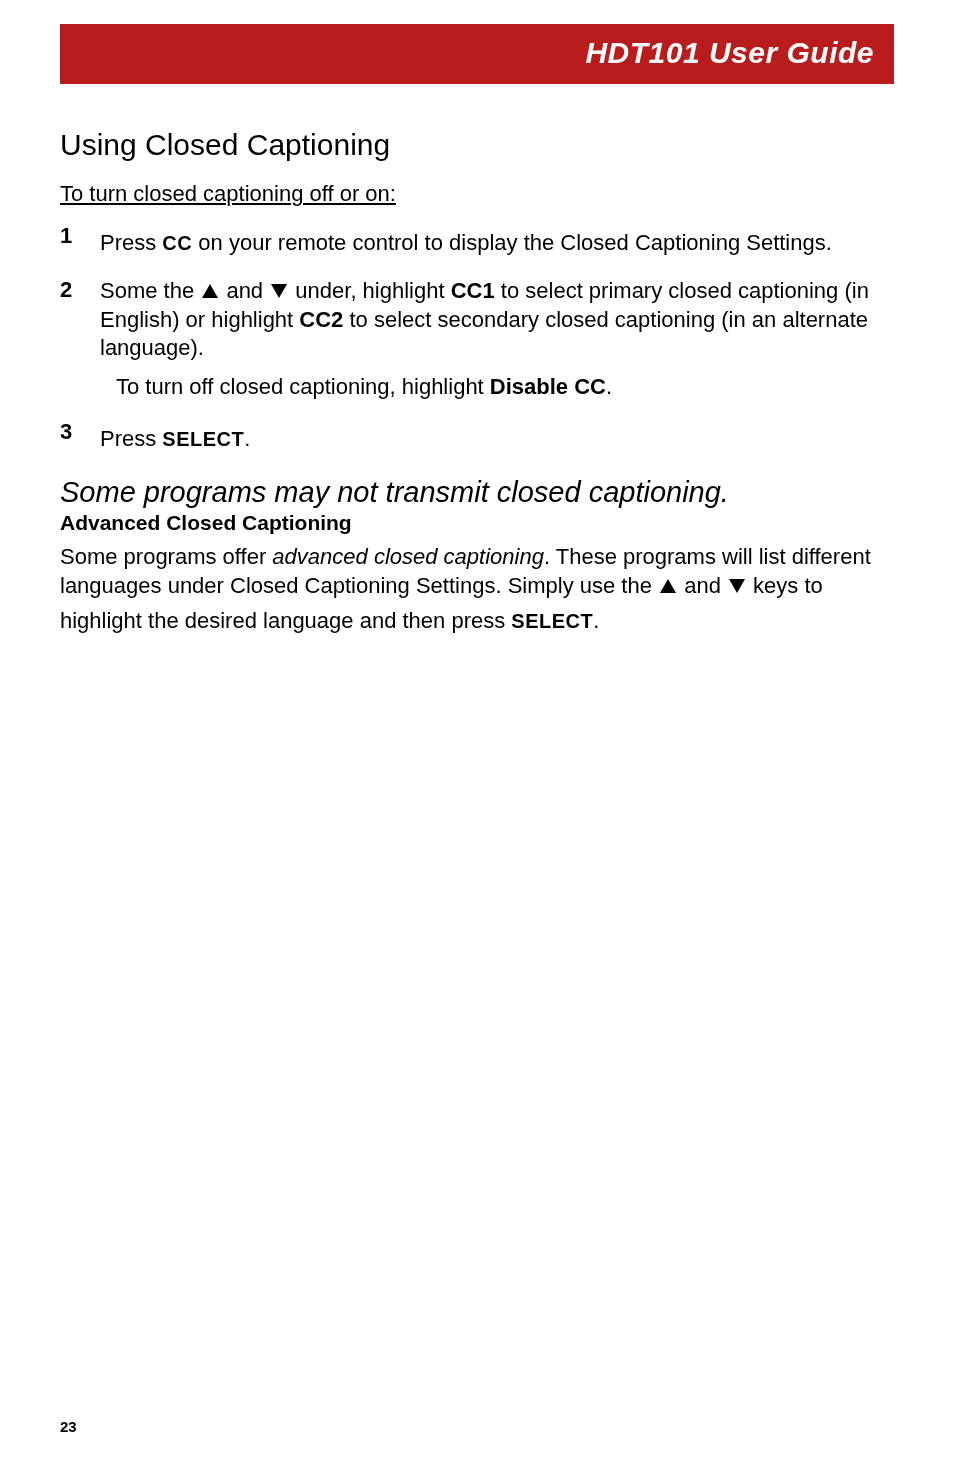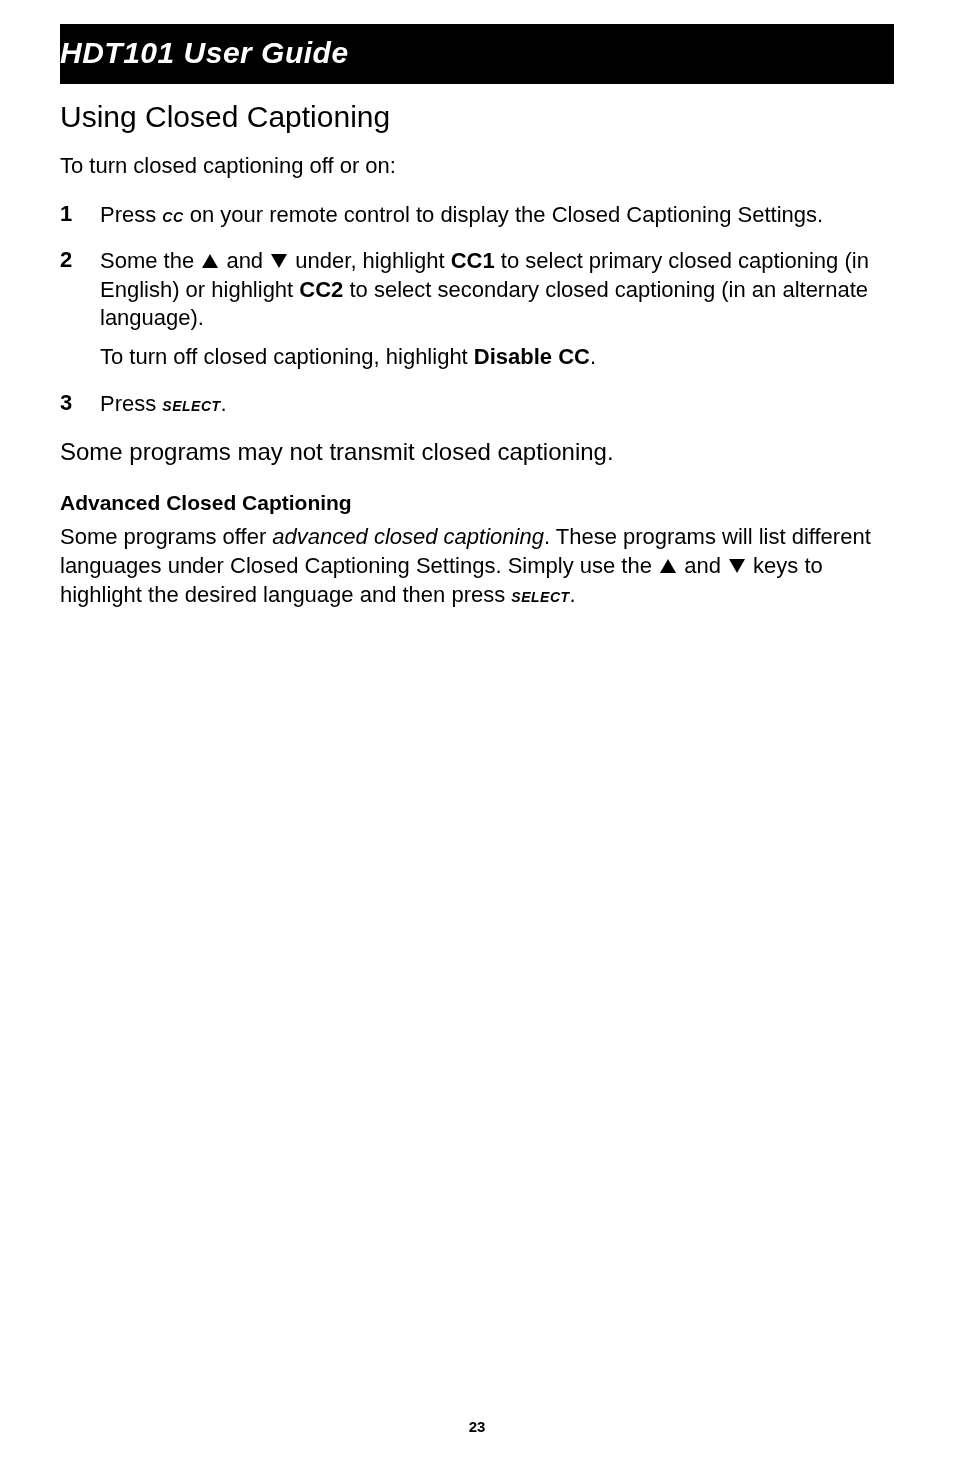--- a/index.html
+++ b/index.html
@@ -11,94 +11,95 @@
       font-family: Arial, Helvetica, sans-serif;
       background: #fff;
       width: 954px;
       height: 1475px;
       padding: 24px 60px 40px 60px;
       display: flex;
       flex-direction: column;
       color: #000;
     }
     .banner {
-      background: #000000;
+      background: #b91c1c;
       color: #fff;
       font-style: italic;
       font-weight: bold;
       font-size: 30px;
       padding: 12px 20px 14px 0;
-      margin-bottom: 16px;
+      text-align: right;
+      margin-bottom: 44px;
       letter-spacing: 0.5px;
       font-family: Arial, Helvetica, sans-serif;
     }
     h1.section {
       font-size: 30px;
       font-weight: normal;
       margin-bottom: 18px;
       font-family: Arial, Helvetica, sans-serif;
     }
     p.lead {
       font-size: 22px;
-      margin-bottom: 20px;
+      margin-bottom: 14px;
       line-height: 1.3;
+      text-decoration: underline;
     }
     .step {
       display: flex;
       margin-bottom: 18px;
     }
     .step-num {
       font-weight: bold;
       font-size: 22px;
       width: 40px;
       flex: 0 0 40px;
     }
     .step-body {
       flex: 1;
       font-size: 22px;
       line-height: 1.3;
     }
     .step-sub {
       margin-top: 10px;
+      margin-left: 16px;
     }
     .small-caps {
       font-variant: small-caps;
       font-weight: bold;
-      font-size: 20px;
+      font-size: 28px;
       letter-spacing: 0.5px;
-      font-style: italic;
     }
     .bold {
       font-weight: bold;
     }
     .italic {
       font-style: italic;
     }
     .note {
-      font-size: 24px;
-      margin-bottom: 24px;
+      font-style: italic;
+      font-size: 29px;
       line-height: 1.3;
     }
     h2.subheading {
       font-size: 21px;
       font-weight: bold;
       margin-bottom: 8px;
     }
     p.body {
       font-size: 22px;
       line-height: 1.3;
       margin-bottom: 16px;
     }
     .content-area {
       flex: 1;
     }
     .page-number {
       font-weight: bold;
       font-size: 15px;
-      text-align: center;
     }
     .arrow {
       display: inline-block;
       width: 0;
       height: 0;
       vertical-align: middle;
     }
     .arrow-up {
       border-left: 8px solid transparent;
       border-right: 8px solid transparent;

